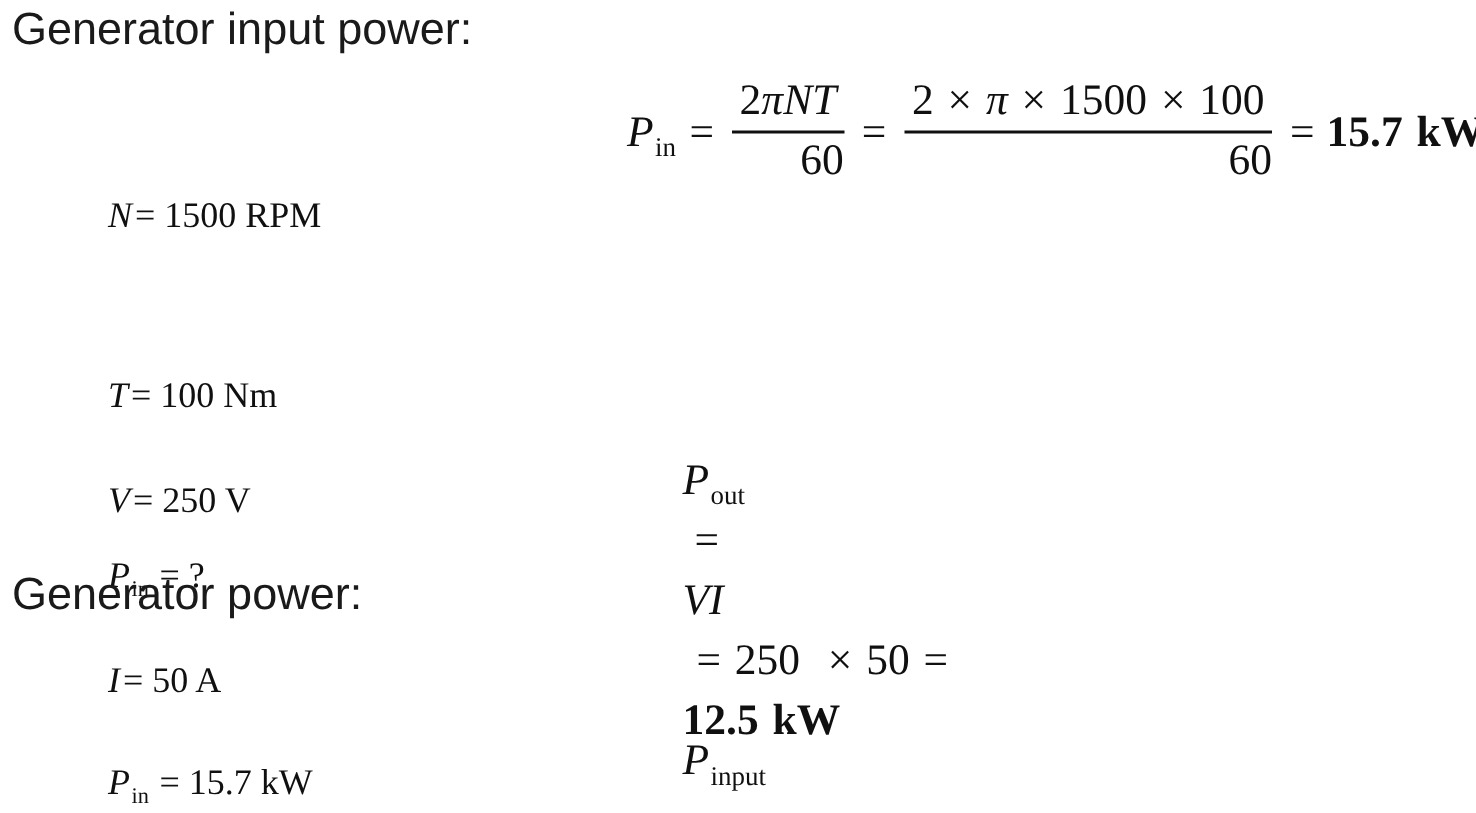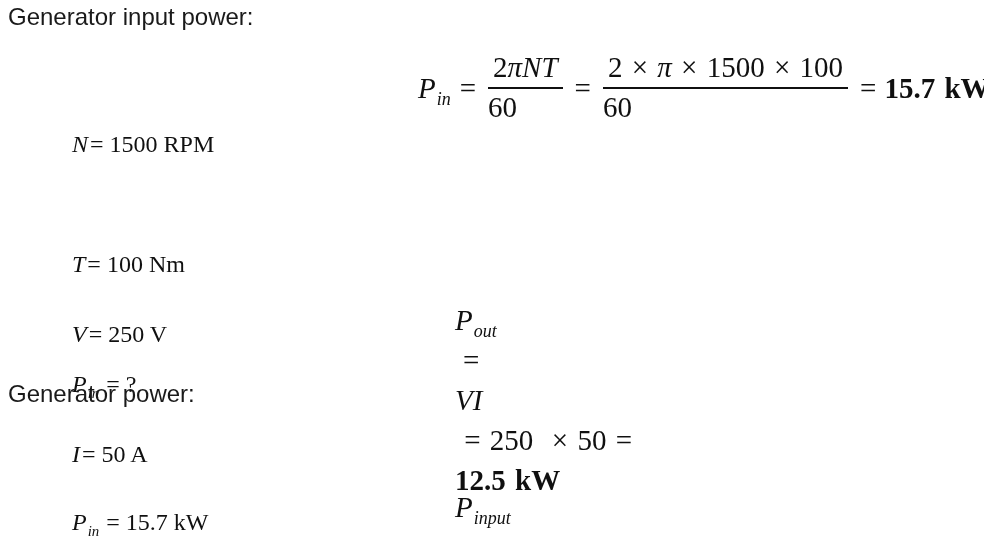--- a/index.html
+++ b/index.html
@@ -9,53 +9,52 @@
     height: 542px;
     background: #ffffff;
     overflow: hidden;
     color: #101010;
     font-family: "Liberation Serif", serif;
   }
   .heading {
     position: absolute;
     left: 8px;
     font-family: "Liberation Sans", sans-serif;
-    font-size: 24px;
+    font-size: 30px;
     line-height: 1.15;
     color: #1a1a1a;
     white-space: pre;
   }
   .givens {
     position: absolute;
     left: 72px;
     font-size: 24px;
     line-height: 40px;
     white-space: pre;
   }
   .it { font-style: italic; }
   sub.vsub {
-    font-style: italic;
     font-size: 0.62em;
     margin: 0 1px 0 1px;
     line-height: 0;
     text-align: center;
   }
   .equation {
     position: absolute;
     left: 418px;
     font-size: 29px;
     line-height: 40px;
     white-space: pre;
     word-spacing: 2px;
   }
   .op { margin: 0 8px; }
   .frac {
     display: inline-flex;
     flex-direction: column;
-    align-items: flex-start;
+    align-items: flex-end;
     text-align: center;
     vertical-align: middle;
     margin: 0 4px;
     line-height: 1.1;
   }
   .frac .num {
     display: inline-block;
     border-bottom: 2px solid #101010;
     padding: 0 5px 3px 5px;
   }

